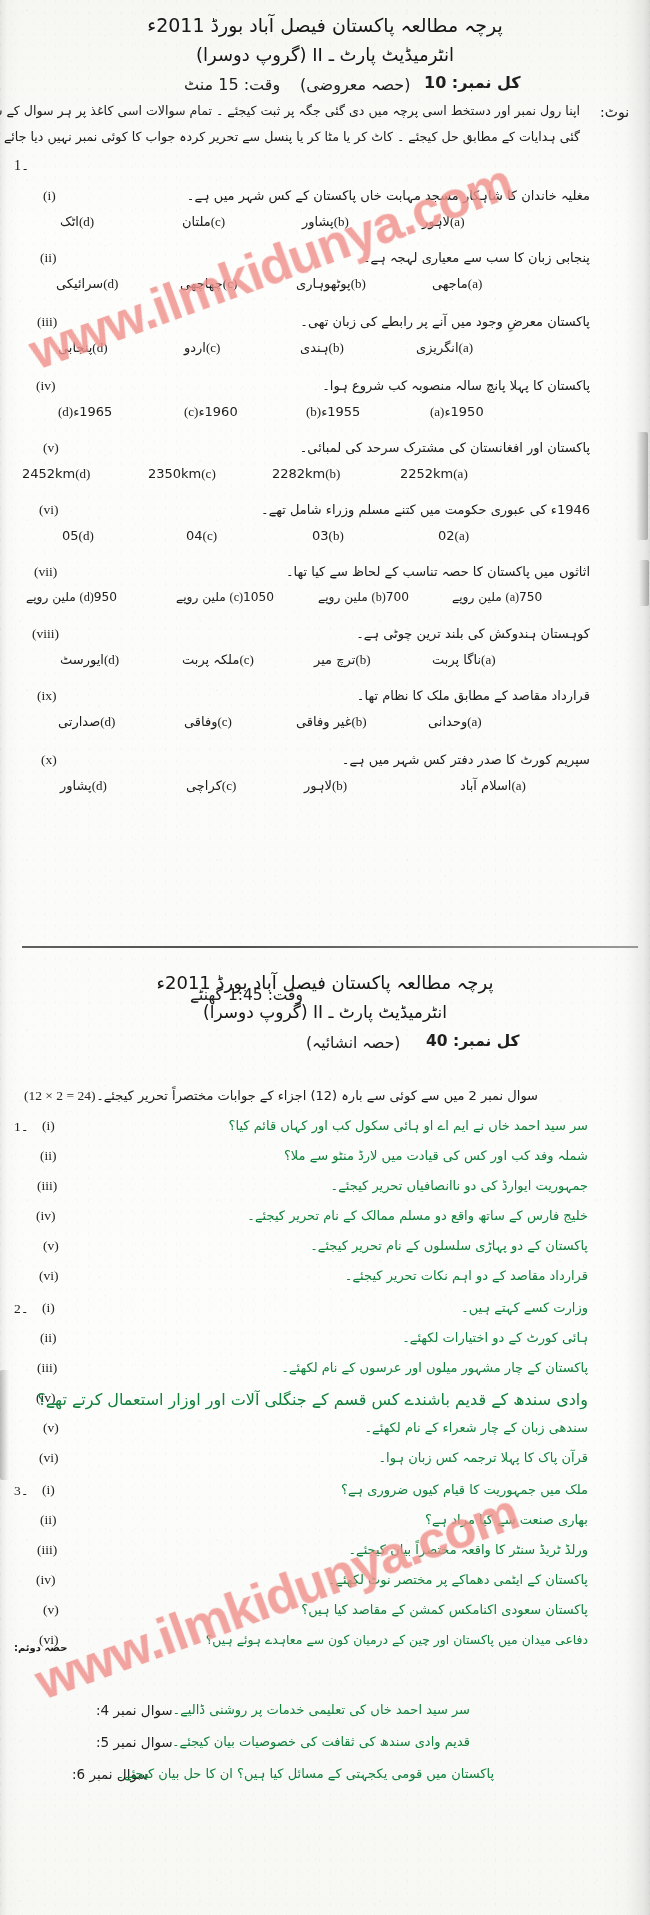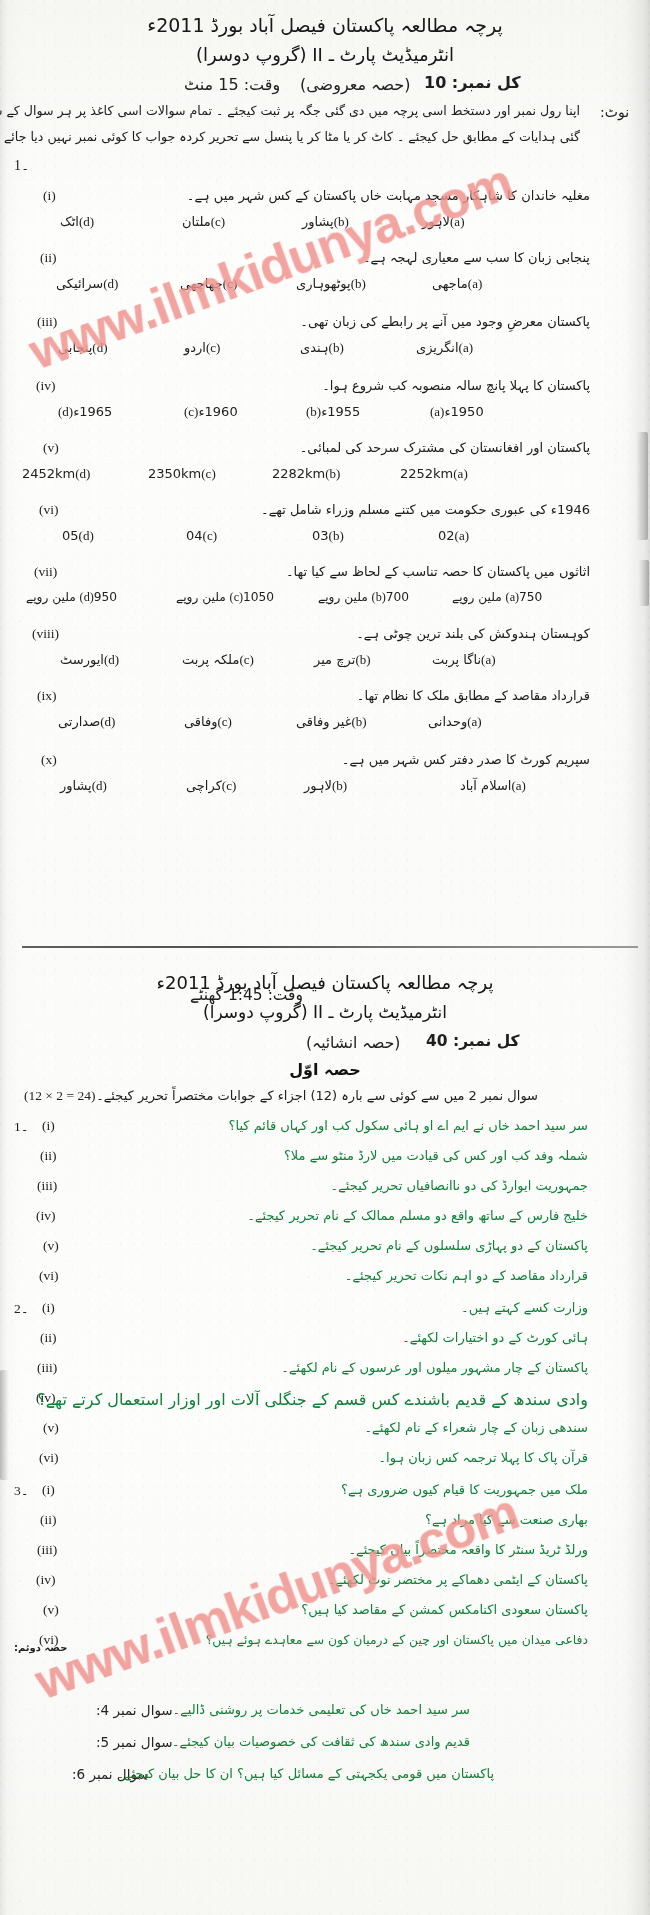--- a/index.html
+++ b/index.html
@@ -280,21 +280,20 @@
 
   <div id="divider"></div>
 
   <div class="hdr-line" style="top:972px;font-size:18px;">پرچہ مطالعہ پاکستان فیصل آباد بورڈ 2011ء</div>
   <div class="hdr-line" style="top:1002px;font-size:17px;">انٹرمیڈیٹ پارٹ ـ II (گروپ دوسرا)</div>
 
   <div class="ln urdu-rtl" style="top:986px;left:190px;font-size:15.5px;">وقت: 1:45 گھنٹے</div>
   <div class="ln urdu-rtl" style="top:1034px;left:306px;font-size:15.5px;">(حصہ انشائیہ)</div>
   <div class="ln urdu-rtl" style="top:1032px;left:426px;font-size:15.5px;font-weight:600;">کل نمبر: 40</div>
 
-  <div class="sec-head" style="top:1060px;">حصہ اوّل</div>
 
   <div class="ln urdu-rtl" style="top:1088px;right:112px;font-size:13px;">سوال نمبر 2 میں سے کوئی سے بارہ (12) اجزاء کے جوابات مختصراً تحریر کیجئے۔</div>
   <div class="marks lat" style="top:1088px;left:24px;">(12 × 2 = 24)</div>
 
   <div class="s-row" style="top:1118px;">
     <div class="s-lbl lat" style="left:14px;">1۔</div>
     <div class="s-lbl lat" style="left:42px;">(i)</div>
     <div class="s-txt">سر سید احمد خاں نے ایم اے او ہائی سکول کب اور کہاں قائم کیا؟</div>
   </div>
   <div class="s-row" style="top:1148px;">

